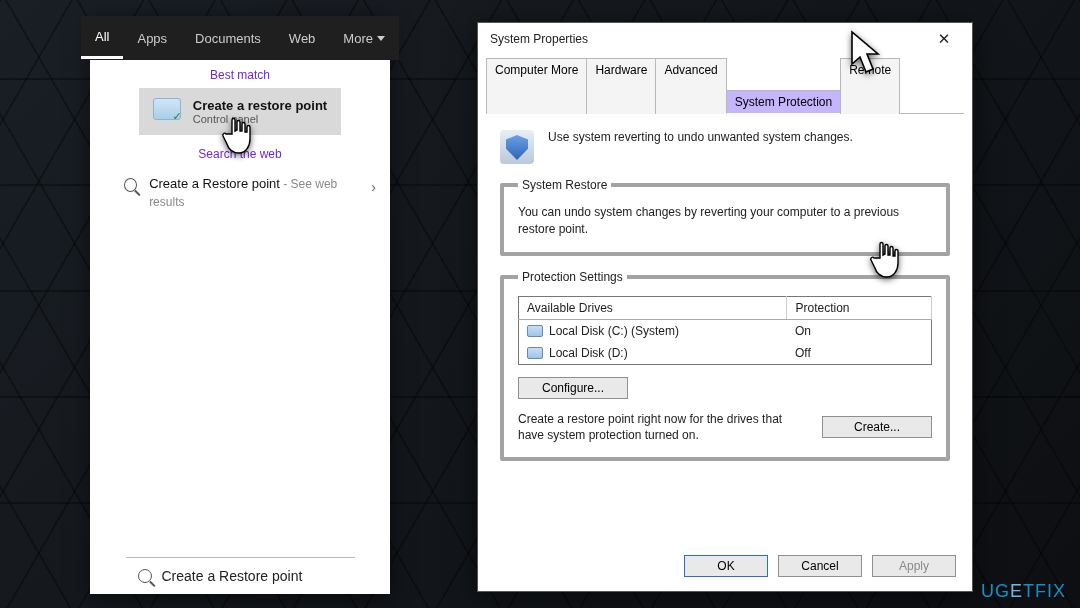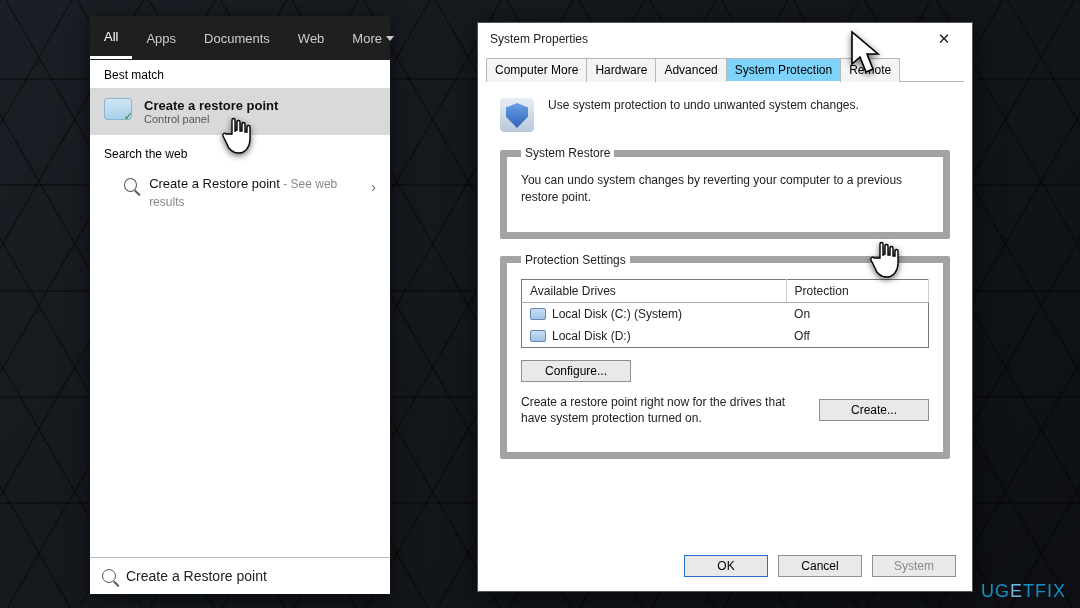--- a/index.html
+++ b/index.html
@@ -27,39 +27,40 @@
   }
   .watermark .e { color:#6fb7e2; }
 
   
   .search-panel {
     position:absolute; left:90px; top:16px;
     width:300px; height:578px;
     background:#fff;
     display:flex; flex-direction:column;
     box-shadow:0 4px 20px rgba(0,0,0,.6);
+    align-items:center;
   }
   .tabs-dark {
     background:#1f1f1f; color:#ccc;
     display:flex; align-items:center;
     height:44px;
     font-size:13px;
   }
   .tabs-dark .tab {
     padding:12px 14px; cursor:default;
   }
   .tabs-dark .tab.active {
     color:#fff; border-bottom:3px solid #fff;
   }
   .tabs-dark .more { display:flex; align-items:center; gap:4px; }
   .chev-down {
     width:0;height:0;border-left:4px solid transparent;border-right:4px solid transparent;border-top:5px solid #ccc;
   }
   .section-label {
-    padding:8px 14px 6px 14px; font-size:12px; color:#000000; background:#fff;
+    padding:8px 14px 6px 14px; font-size:12px; color:#6d28d9; background:#fff;
   }
   .best-match {
     background:#d9d9d9; padding:10px 14px; display:flex; gap:12px; align-items:flex-start;
   }
   .bm-icon {
     width:28px;height:22px;border:1px solid #8ab3d4;border-radius:3px;
     background:linear-gradient(#cfe6f5,#a9cfe8);
     position:relative;
   }
   .bm-icon::after{content:"✓";position:absolute;right:-2px;bottom:-4px;color:#2e7d32;font-size:11px;}
@@ -107,40 +108,40 @@
   .tab-strip {
     display:flex; gap:0; margin:4px 8px 0 8px; position:relative;
     border-bottom:1px solid #b8b8b8;
   }
   .tab-strip .tabw {
     border:1px solid #b8b8b8; border-bottom:none;
     padding:4px 8px; font-size:12px; background:#f4f4f4;
     position:relative; top:1px; margin-right:-1px;
   }
   .tab-strip .tabw.active {
-    background:#7dd3fc; border-bottom:1px solid #fff;
+    background:#c4b5fd; border-bottom:1px solid #fff;margin-top:32px;
   }
   .body {
     flex:1; padding:10px 22px 10px 22px; font-size:12px; color:#222;
     display:flex; flex-direction:column; gap:14px;
   }
   .intro { display:flex; gap:14px; align-items:flex-start; padding-top:6px;}
   .shield-ico {
     width:34px;height:34px;border-radius:4px;
     background:linear-gradient(#e8eef5,#b9c8da);
     position:relative;
   }
   .shield-ico::after{
     content:""; position:absolute; inset:5px 6px 4px 6px;
     background:linear-gradient(#6aa0e8,#2f64b5);
     clip-path:polygon(50% 0,100% 18%,100% 55%,50% 100%,0 55%,0 18%);
   }
   fieldset.fs {
-    border:7px solid #a3a3a3; border-radius:2px;
-    padding:12px 14px 26px 14px;
+    border:4px solid #a3a3a3; border-radius:2px;
+    padding:12px 14px 14px 14px;
   }
   fieldset.fs legend { padding:0 4px; font-size:12px; color:#222;}
   .row-sr { display:flex; gap:1px; align-items:flex-start;}
   .btn {
     border:1px solid #8f8f8f; background:#e9e9e9;
     padding:3px 18px; font-size:12px; font-family:inherit;
     min-width:110px;
   }
   .btn.wide { min-width:130px; }
   .btn.accent { border:1px solid #2a6fc9; background:#eaf3fd; text-decoration:underline;}
@@ -231,21 +232,21 @@
     <div class="tabw">Computer More</div>
     <div class="tabw">Hardware</div>
     <div class="tabw">Advanced</div>
     <div class="tabw active">System Protection</div>
     <div class="tabw">Remote</div>
   </div>
 
   <div class="body">
     <div class="intro">
       <div class="shield-ico"></div>
-      <div>Use system protection to undo unwanted system changes.</div>
+      <div>Use system reverting to undo unwanted system changes.</div>
     </div>
 
     <fieldset class="fs">
       <legend>System Restore</legend>
       <div class="row-sr">
         <div style="flex:1;line-height:1.4">You can undo system changes by reverting your computer to a previous restore point.</div>
       </div>
     </fieldset>
 
     <fieldset class="fs">
@@ -277,21 +278,21 @@
           <div class="txt">Create a restore point right now for the drives that have system protection turned on.</div>
           <button class="btn">Create...</button>
         </div>
       </div>
     </fieldset>
   </div>
 
   <div class="dlg-buttons">
     <button class="btn ok">OK</button>
     <button class="btn">Cancel</button>
-    <button class="btn" disabled="">System</button>
+    <button class="btn" disabled="">Apply</button>
   </div>
 </div>
 
 <div class="hand" style="left:218px;top:112px">
   <svg viewBox="0 0 40 48">
       <path d="M14 22V8c0-2 3-2 3 0v11l2-1V10c0-2 3-2 3 0v9l2 0v-7c0-2 3-2 3 0v8l2 0v-5c0-2 3-2 3 0v12c0 7-4 14-11 14s-11-5-12-9l-4-8c-1-2 2-4 3-2z" fill="#fff" stroke="#000" stroke-width="1.4"></path>
     </svg>
 </div>
 <div class="arrow" style="left:846px;top:30px">
   <svg viewBox="0 0 42 46">

